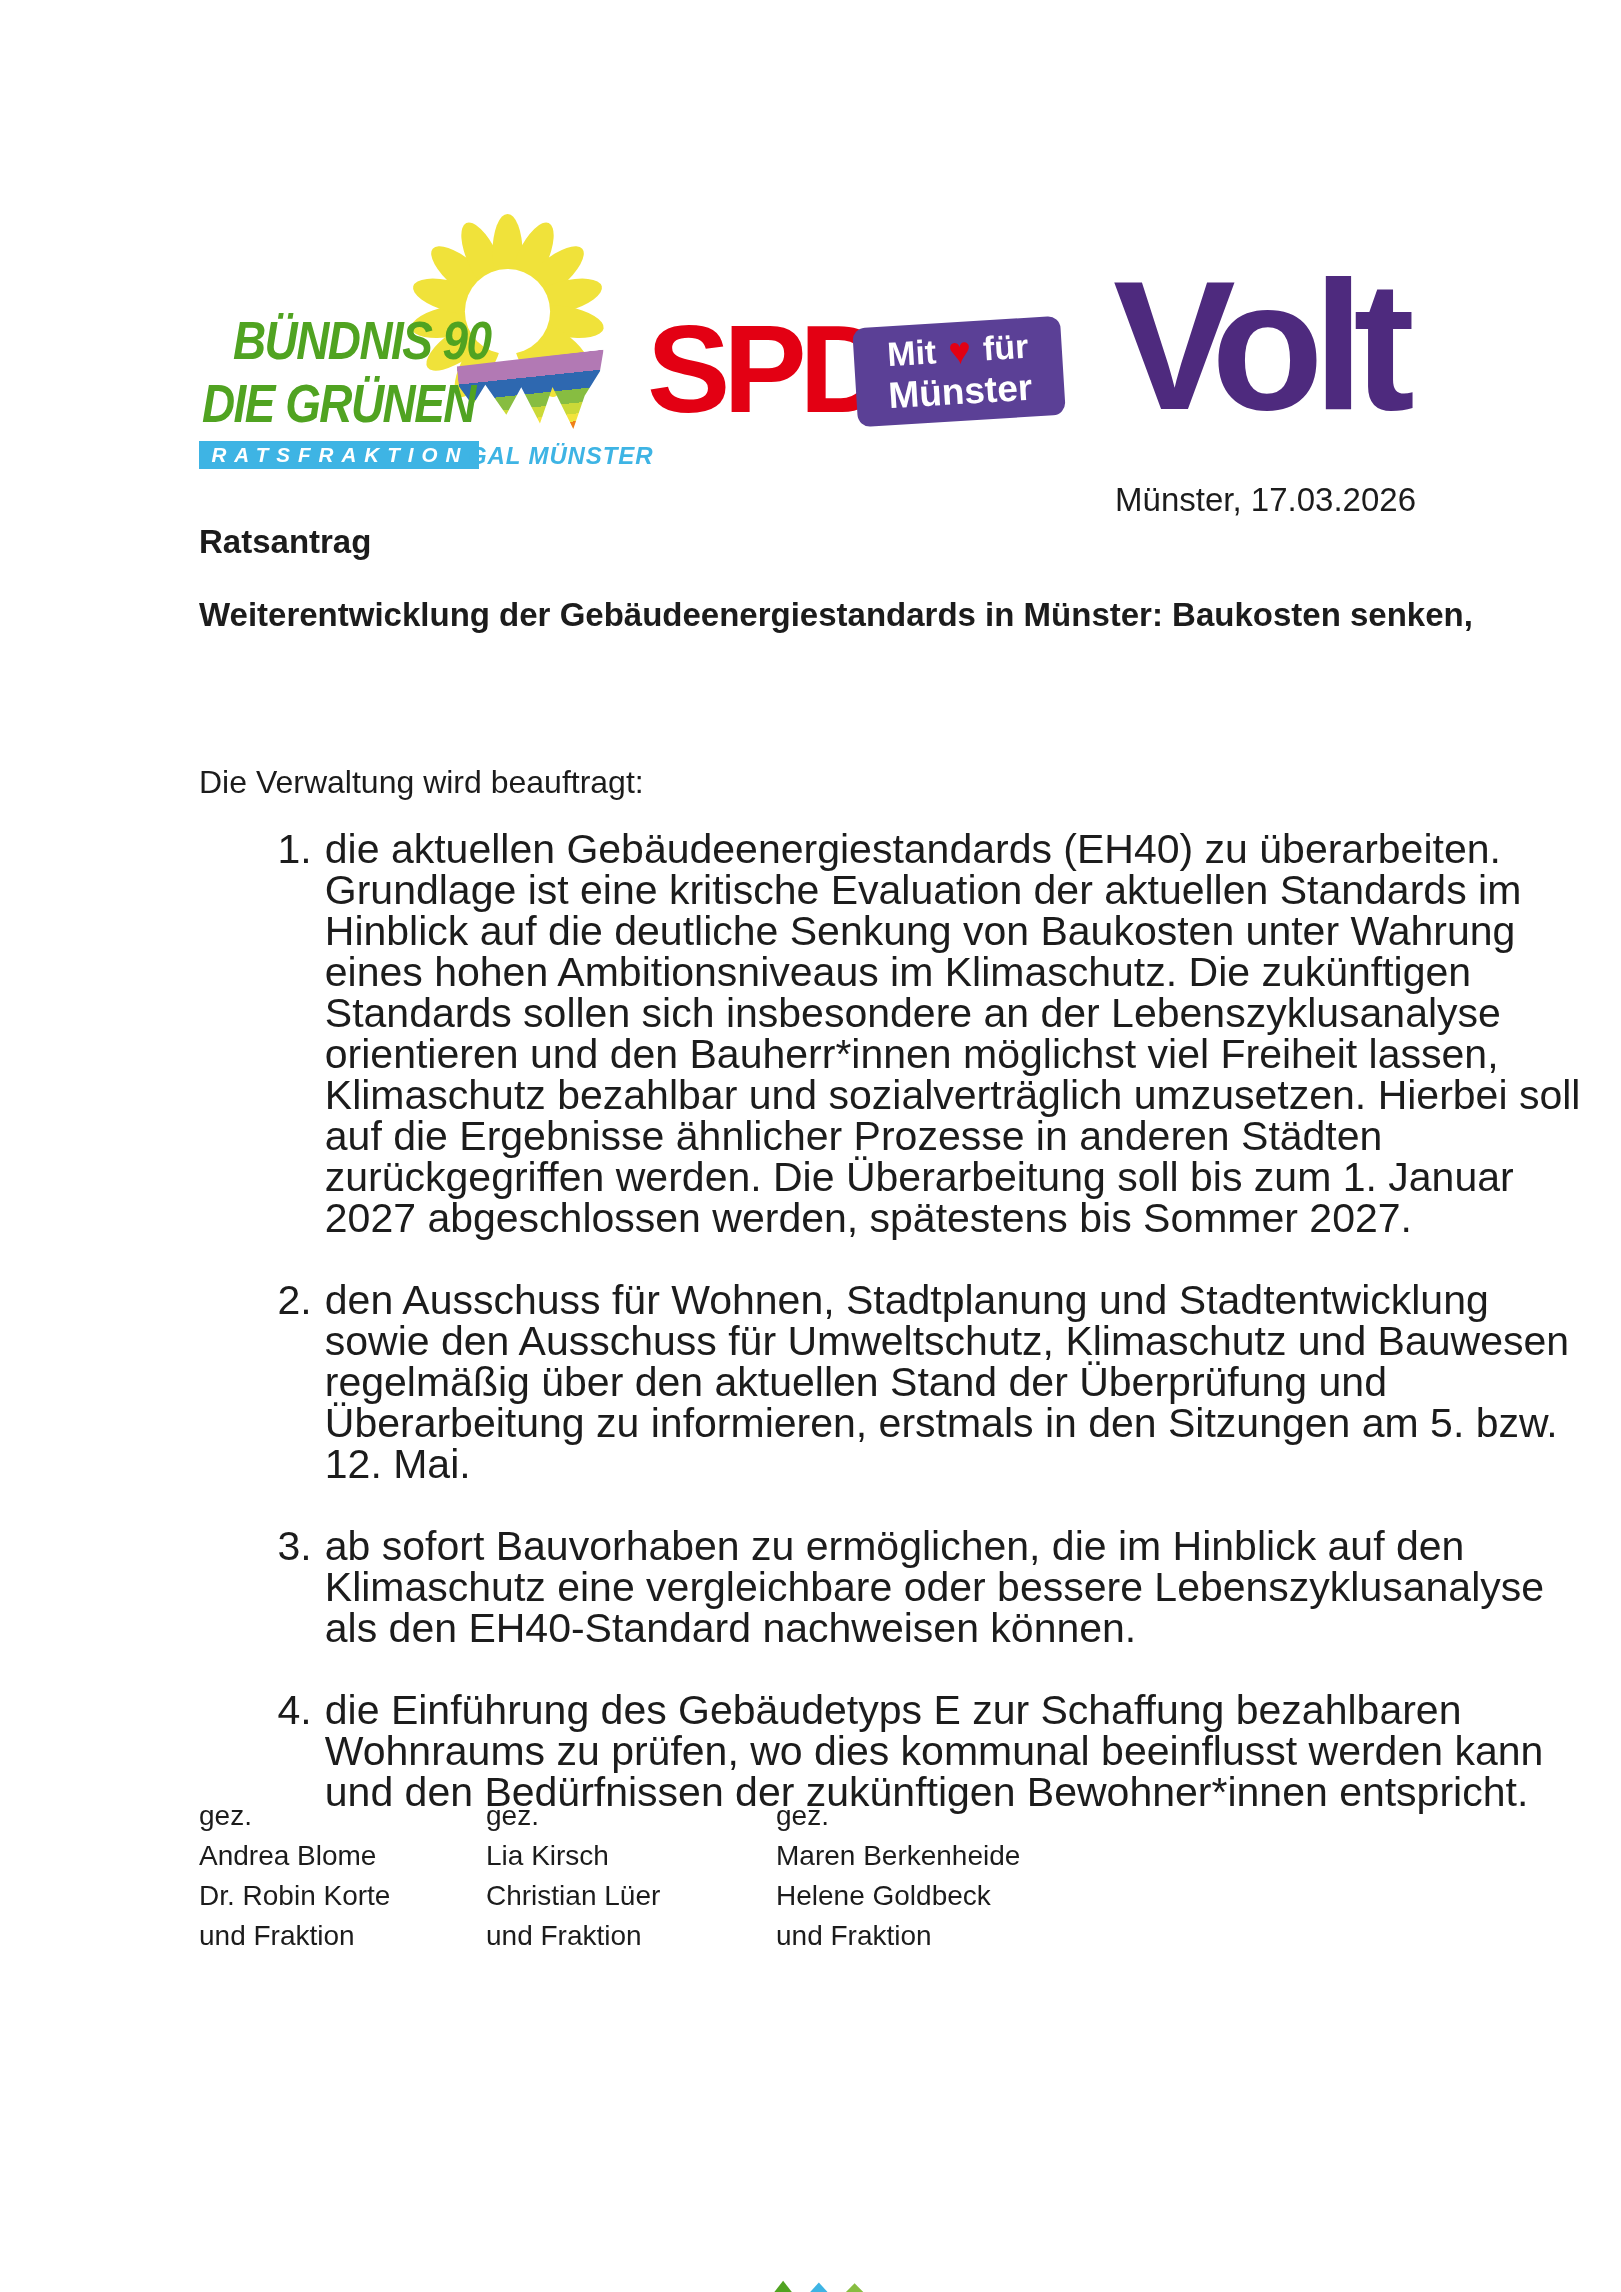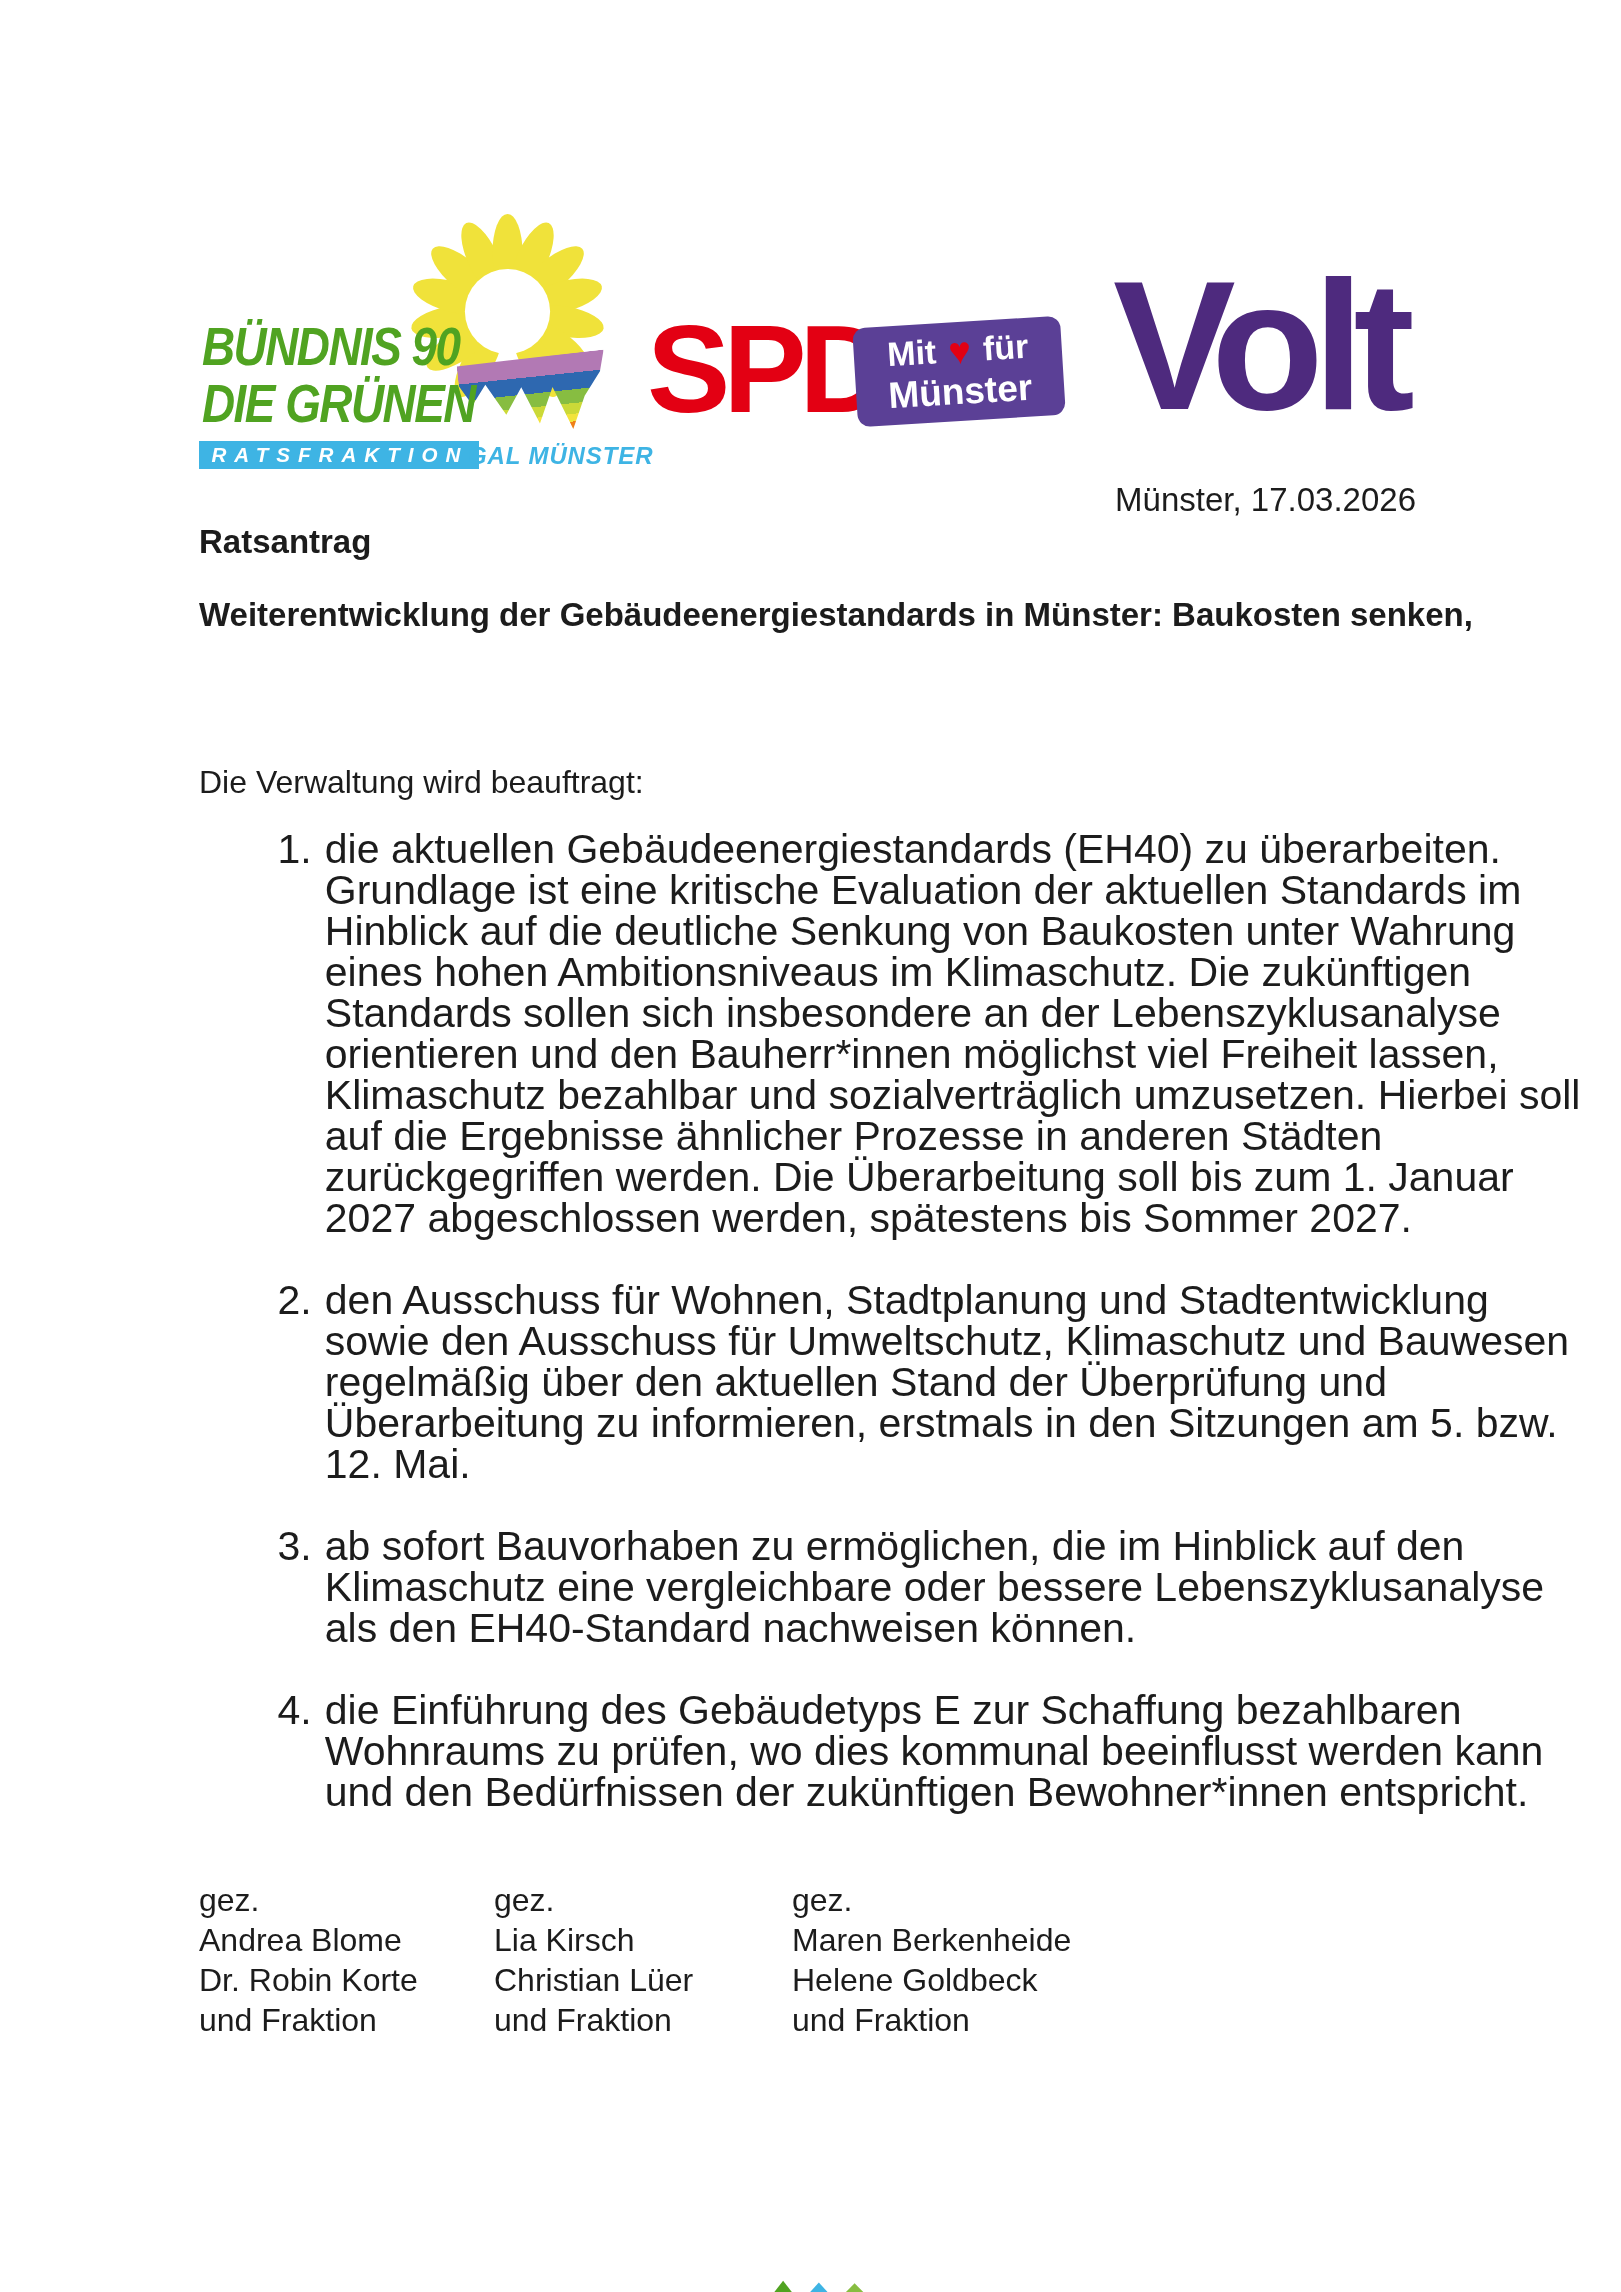--- a/index.html
+++ b/index.html
@@ -23,21 +23,21 @@
       #87bd41 48%,#87bd41 66%,
       #cbd938 66%,#cbd938 80%,
       #f2e33c 80%,#f2e33c 90%,
       #ef8018 90%,#ef8018 100%);
     clip-path:polygon(0 2%,100% 0,96% 28%,84% 58%,74% 100%,63% 42%,52% 88%,42% 38%,30% 72%,18% 30%,8% 55%,0 28%);
     transform:rotate(-6deg);
   }
   .g-line{position:absolute;left:2.7px;font-weight:bold;font-style:italic;
     font-size:54px;line-height:54px;color:#50a321;letter-spacing:-1.8px;white-space:nowrap;}
   .g-line>span{display:inline-block;transform:scaleX(0.85);transform-origin:left top;}
-  .g-line1{top:113px;}
+  .g-line1{top:107px;margin-left:31px;}
   .g-line2{top:170px;}
   .banner{position:absolute;left:0;top:235px;background:#3eb4e4;color:#ffffff;
     font-weight:bold;font-style:italic;font-size:20.6px;line-height:20.6px;
     letter-spacing:8px;padding:3.6px 10.7px 3.6px 12.5px;white-space:nowrap;}
   .gal{position:absolute;left:269px;top:238px;color:#3eb4e4;font-weight:bold;
     font-style:italic;font-size:24px;line-height:24px;letter-spacing:0.9px;white-space:nowrap;}
 
   .spd-wrap{position:absolute;left:647px;top:313px;width:430px;height:125px;}
   .spd-word{position:absolute;left:0;top:-1.8px;font-size:125px;line-height:116px;
     font-weight:bold;color:#e30013;letter-spacing:-7.2px;}
@@ -54,22 +54,22 @@
 
   
   .date{position:absolute;top:480px;right:205px;font-size:33px;line-height:39px;}
   .doc-type{position:absolute;left:199px;top:522px;font-size:33px;line-height:39px;font-weight:bold;text-align:center;}
   .title{position:absolute;left:199px;top:592px;width:1308px;
     font-size:33px;line-height:45px;font-weight:bold;}
   .intro{position:absolute;left:199px;top:762px;font-size:32px;line-height:41px;}
   ol.items{position:absolute;left:216px;top:821px;width:1281px;margin:8px;
     padding-left:99px;font-size:41px;line-height:41px;}
   ol.items li{margin-bottom:41px;padding-left:1.8px;}
-  .signatures{position:absolute;left:199px;top:1880px;display:flex;
-    font-size:32px;line-height:40px;gap:8px;}
+  .signatures{position:absolute;left:199px;top:1796px;display:flex;
+    font-size:28px;line-height:40px;}
   .sig-col1{width:287px;}
   .sig-col2{width:290px;}
   .sig-col3{width:322px;}
   .footer-cut{position:absolute;left:767px;top:2278px;width:143px;height:14.3px;}
 </style>
 </head>
 <body>
 
 <div class="page">
 

